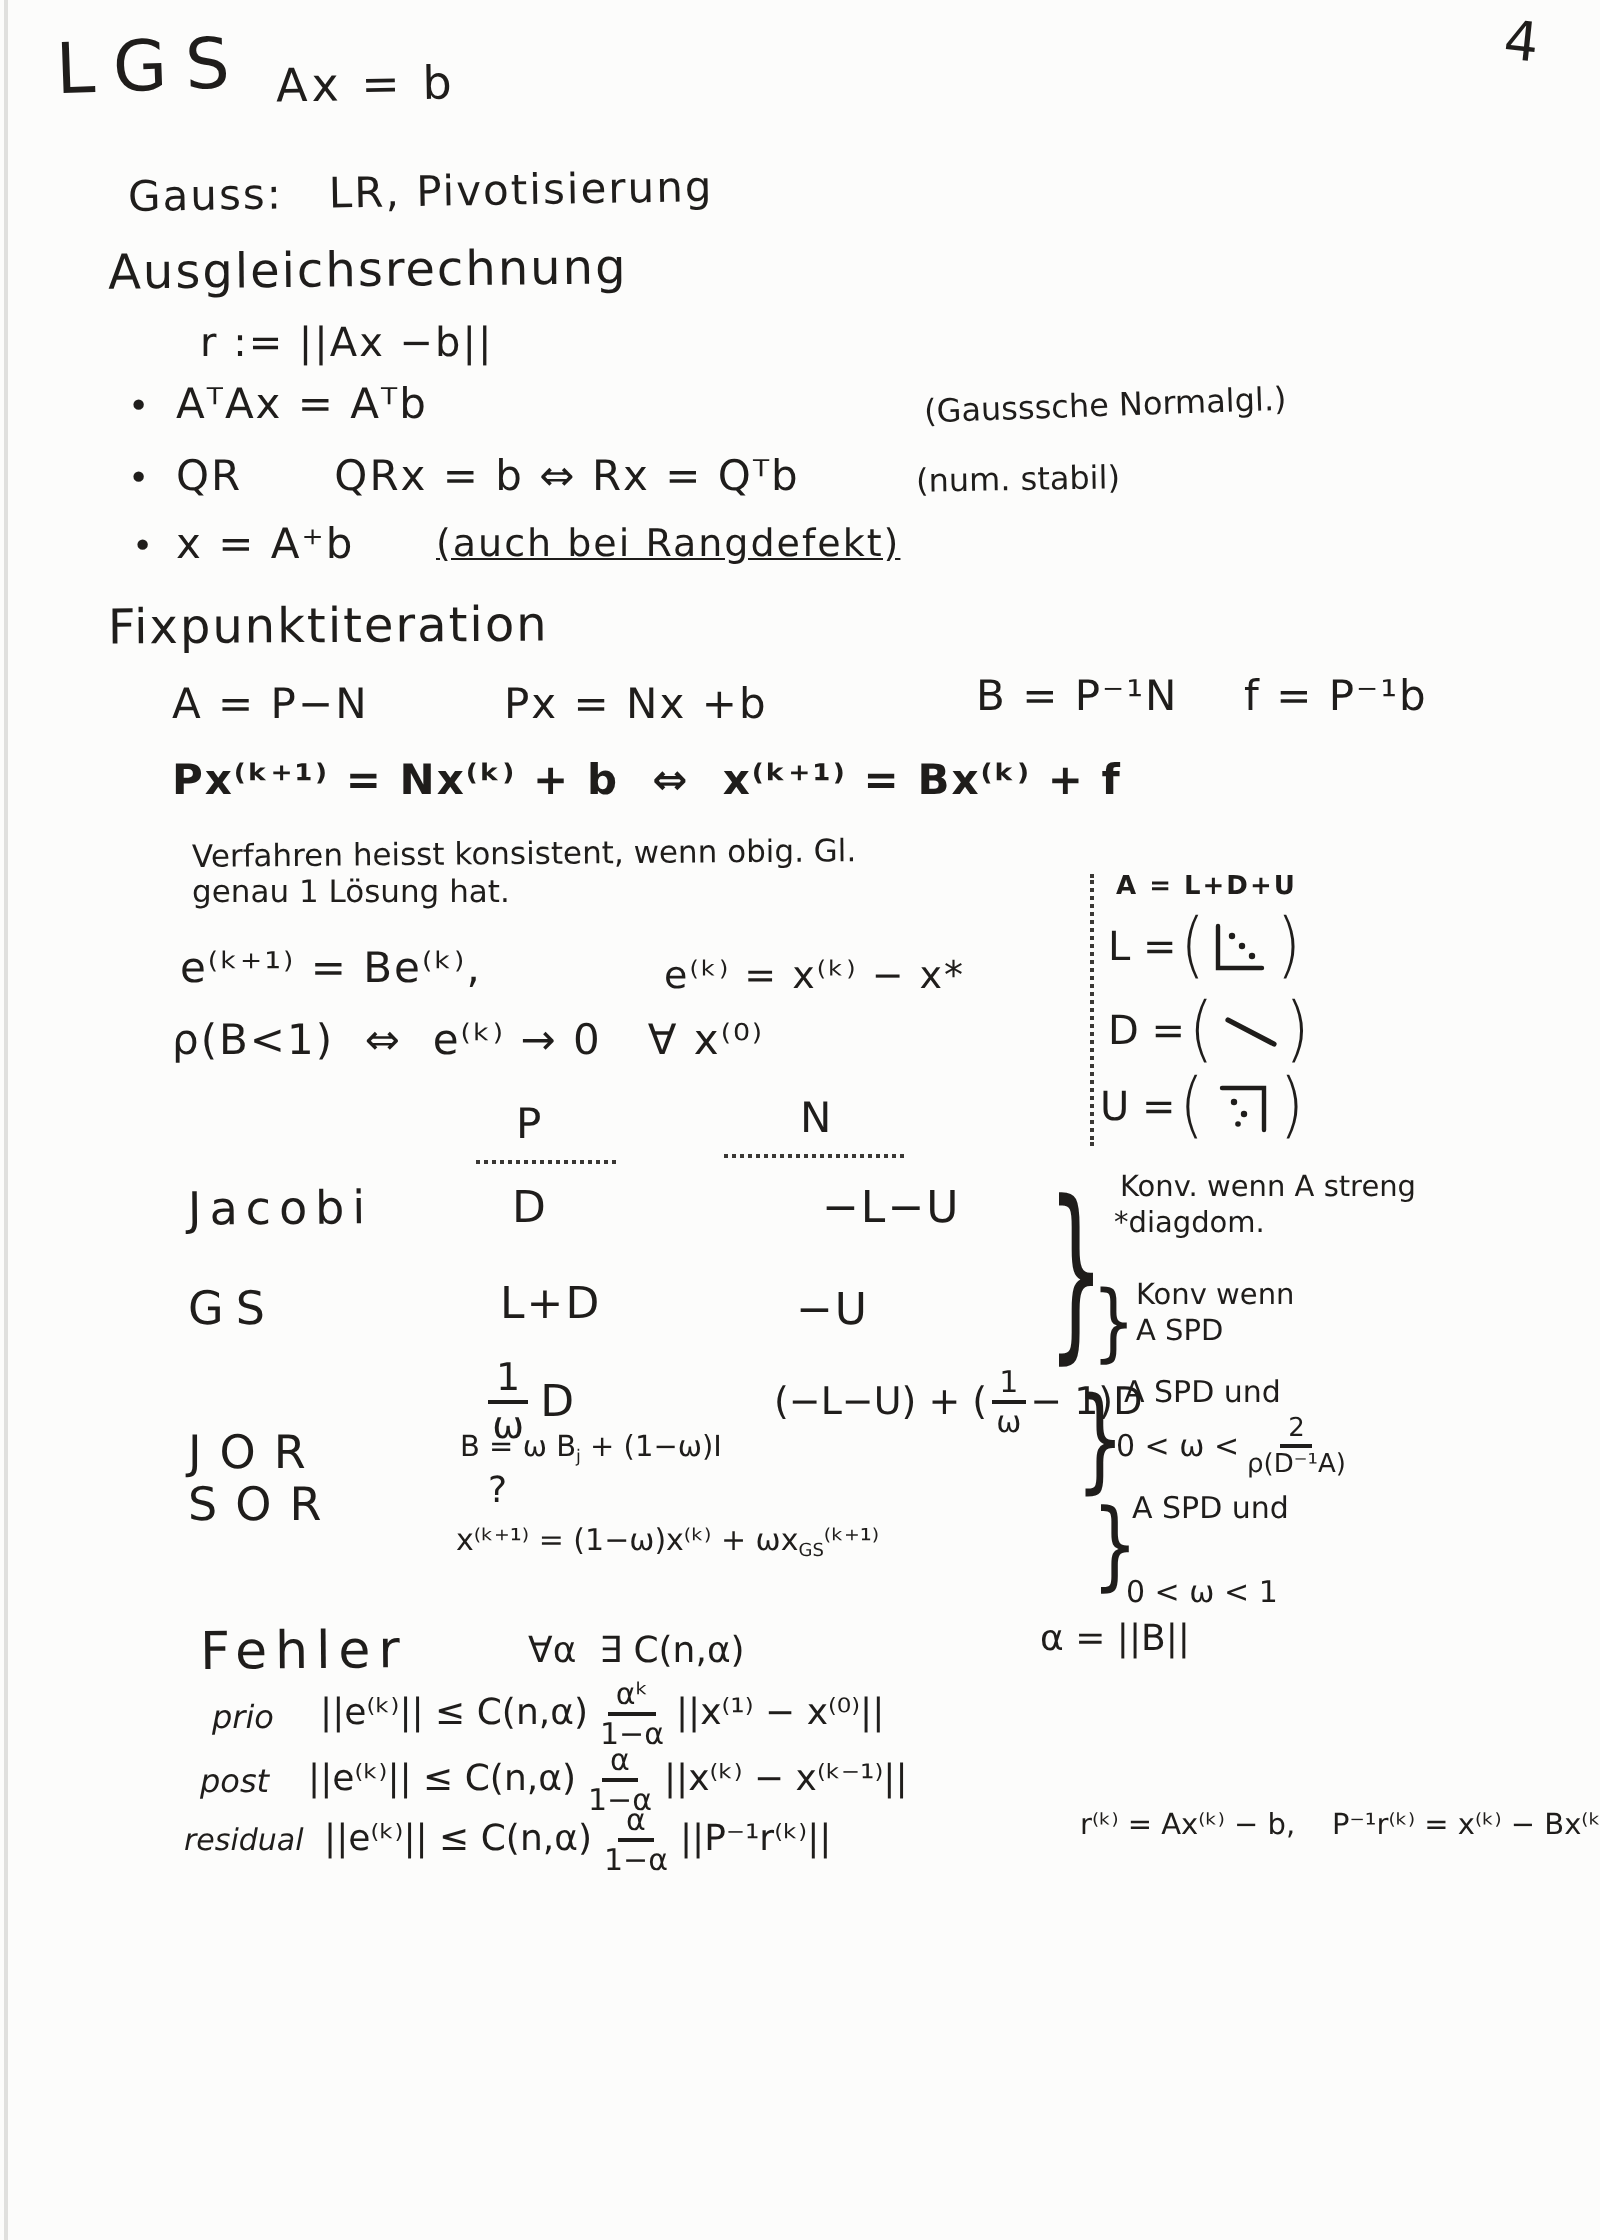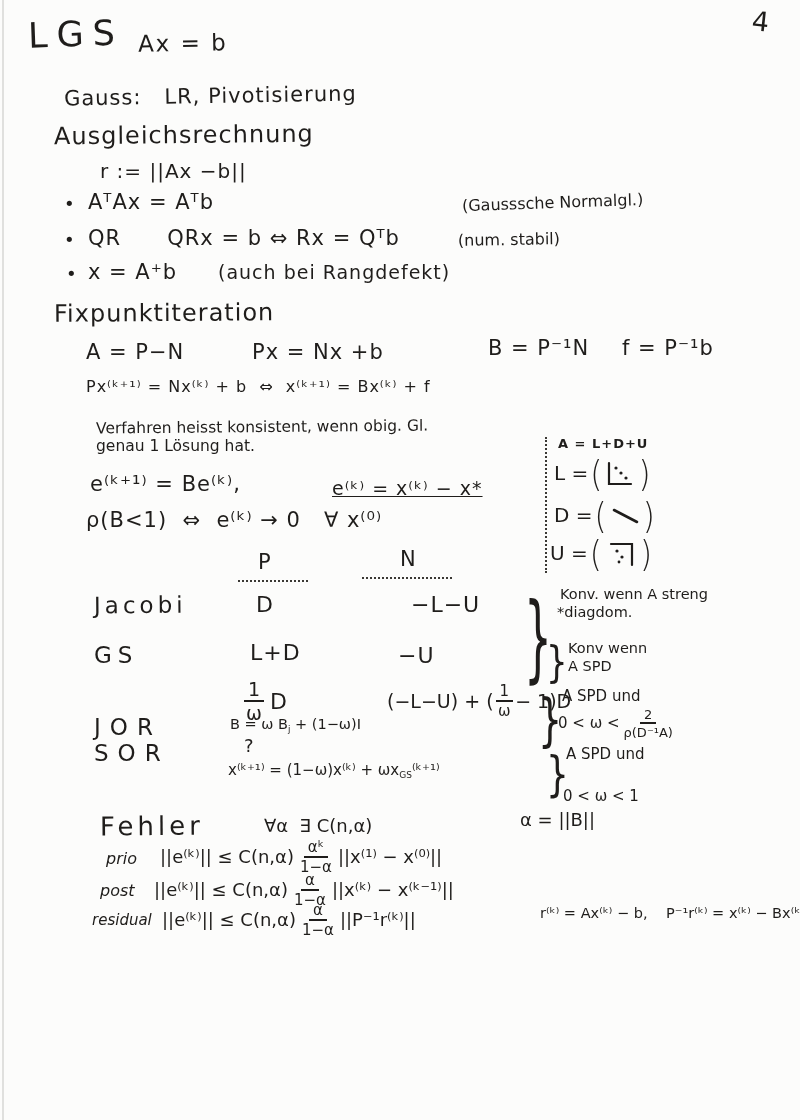--- a/index.html
+++ b/index.html
@@ -47,34 +47,34 @@
   <div class="hw" style="left:64px;top:194px;font-size:18px;">•</div>
   <div class="hw" style="left:88px;top:190px;font-size:21px;letter-spacing:1px;">AᵀAx = Aᵀb</div>
   <div class="hw" style="left:462px;top:194px;font-size:16px;transform:rotate(-2deg);">(Gausssche Normalgl.)</div>
 
   <div class="hw" style="left:64px;top:230px;font-size:18px;">•</div>
   <div class="hw" style="left:88px;top:226px;font-size:21px;letter-spacing:1px;">QR      QRx = b ⇔ Rx = Qᵀb</div>
   <div class="hw" style="left:458px;top:231px;font-size:16px;transform:rotate(-1deg);">(num. stabil)</div>
 
   <div class="hw" style="left:66px;top:264px;font-size:18px;">•</div>
   <div class="hw" style="left:88px;top:260px;font-size:21px;letter-spacing:1px;">x = A⁺b</div>
-  <div class="hw" style="left:218px;top:262px;font-size:19px;letter-spacing:1px;">(auch bei Rangdefekt)</div>
+  <div class="hw" style="left:218px;top:262px;font-size:19px;letter-spacing:1px;text-decoration:underline;">(auch bei Rangdefekt)</div>
 
   <div class="hw" style="left:54px;top:300px;font-size:24px;letter-spacing:1px;transform:rotate(-0.4deg);">Fixpunktiteration</div>
   <div class="hw" style="left:86px;top:340px;font-size:21px;letter-spacing:1px;">A = P−N</div>
   <div class="hw" style="left:252px;top:340px;font-size:21px;letter-spacing:1px;">Px = Nx +b</div>
   <div class="hw" style="left:488px;top:336px;font-size:21px;letter-spacing:1px;">B = P⁻¹N</div>
   <div class="hw" style="left:622px;top:336px;font-size:21px;letter-spacing:1px;">f = P⁻¹b</div>
-  <div class="hw" style="left:86px;top:378px;font-size:16px;letter-spacing:1px;">Px⁽ᵏ⁺¹⁾ = Nx⁽ᵏ⁾ + b  ⇔  x⁽ᵏ⁺¹⁾ = Bx⁽ᵏ⁾ + f</div>
+  <div class="hw" style="left:86px;top:378px;font-size:21px;letter-spacing:1px;font-weight:bold;">Px⁽ᵏ⁺¹⁾ = Nx⁽ᵏ⁾ + b  ⇔  x⁽ᵏ⁺¹⁾ = Bx⁽ᵏ⁾ + f</div>
 
   <div class="hw" style="left:96px;top:419px;font-size:15.5px;transform:rotate(-0.5deg);">Verfahren heisst konsistent, wenn obig. Gl.</div>
   <div class="hw" style="left:96px;top:438px;font-size:15.5px;">genau 1 Lösung hat.</div>
 
   <div class="hw" style="left:90px;top:472px;font-size:21px;letter-spacing:1px;">e⁽ᵏ⁺¹⁾ = Be⁽ᵏ⁾,</div>
-  <div class="hw" style="left:332px;top:478px;font-size:19px;letter-spacing:1px;text-decoration:underline;">e⁽ᵏ⁾ = x⁽ᵏ⁾ − x*</div>
+  <div class="hw" style="left:332px;top:478px;font-size:19px;letter-spacing:1px;">e⁽ᵏ⁾ = x⁽ᵏ⁾ − x*</div>
   <div class="hw" style="left:86px;top:508px;font-size:21px;letter-spacing:1px;">ρ(B&lt;1)  ⇔  e⁽ᵏ⁾ → 0   ∀ x⁽⁰⁾</div>
 
   <div class="dotted-v" style="left:545px;top:437px;height:136px;"></div>
 
   <div class="hw" style="left:558px;top:437px;font-size:13px;font-weight:bold;letter-spacing:1px;">A = L+D+U</div>
 
   <div class="hw mtxrow" style="left:554px;top:456px;font-size:20px;">
     <span>L =</span>
     <span class="paren">(</span>
     <svg class="mtx" width="32" height="30" viewBox="0 0 32 30">

